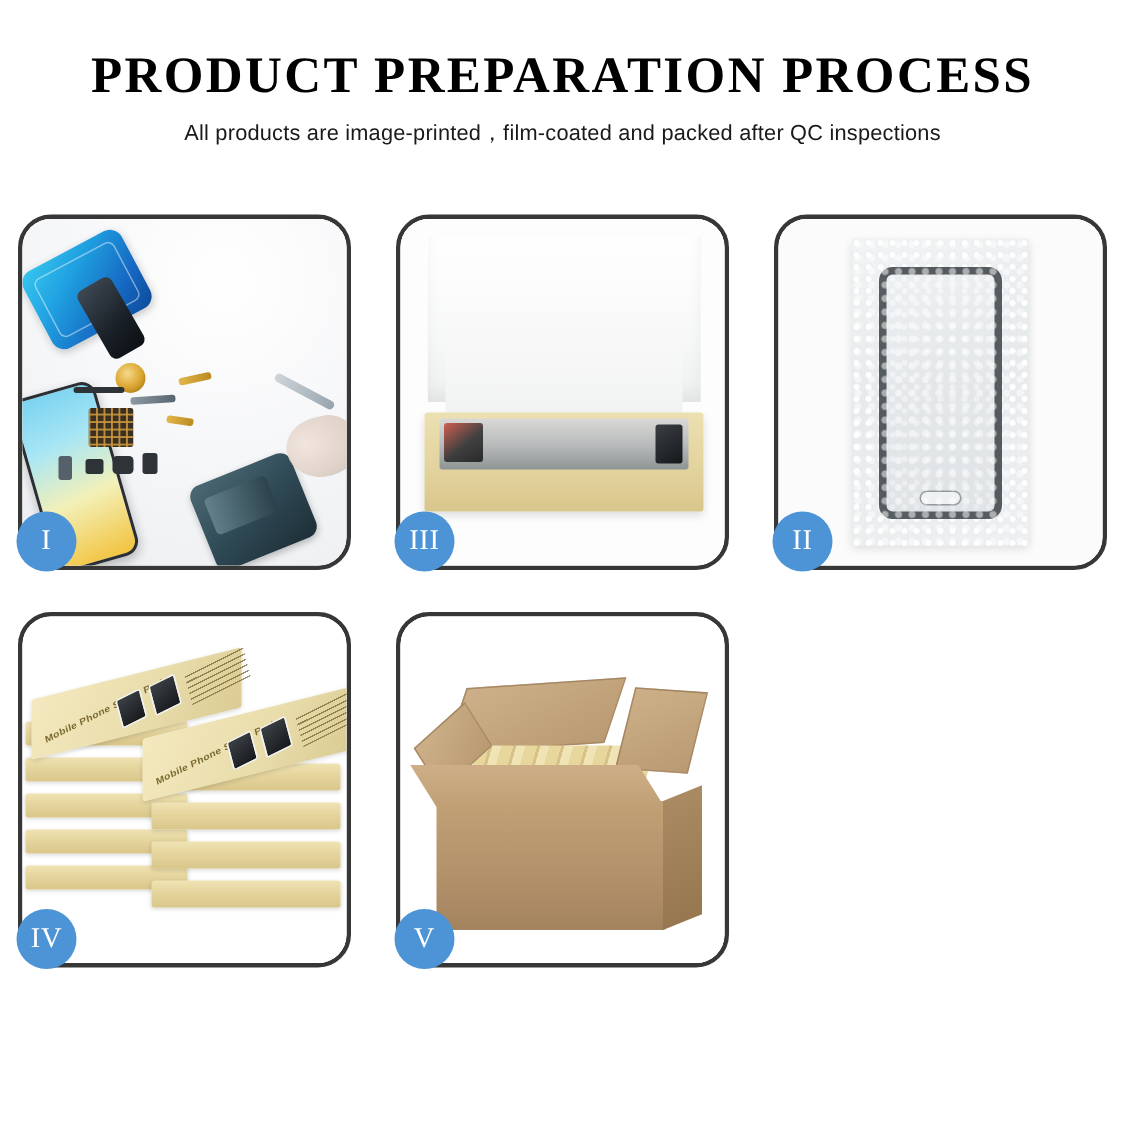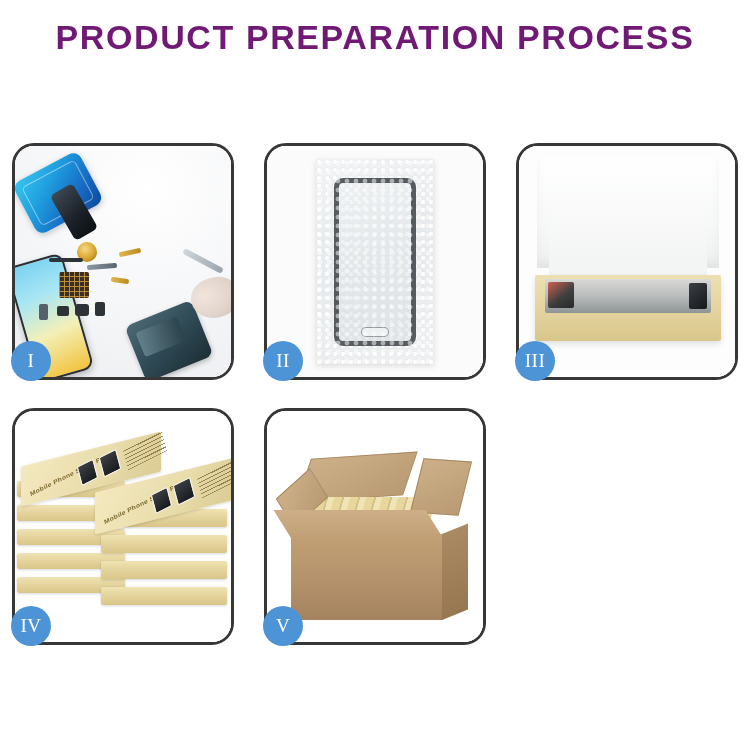--- a/index.html
+++ b/index.html
@@ -21,26 +21,26 @@
   }
 
   
   .header {
     position: absolute;
     top: 0; left: 0; right: 0;
     text-align: center;
   }
   .title {
     margin: 0;
-    padding-top: 20px;
-    font-family: Liberation Sans, sans-serif;
+    padding-top: 33px;
+    font-family: Liberation Serif, serif;
     font-size: 34px;
     font-weight: bold;
     letter-spacing: 1.6px;
-    color: #701a75;
+    color: #000000;
     line-height: 1.05;
     white-space: nowrap;
   }
   .subtitle {
     margin: 0;
     padding-top: 10px;
     font-family: "Liberation Sans", sans-serif;
     font-size: 14.5px;
     font-weight: normal;
     letter-spacing: 0.15px;
@@ -456,20 +456,21 @@
     border-radius: 1px;
   }
 </style>
 </head>
 <body>
 
 <div class="page">
 
   <div class="header">
     <h1 class="title">PRODUCT PREPARATION PROCESS</h1>
+    <p class="subtitle">All products are image-printed，film-coated and packed after QC inspections</p>
   </div>
 
   <div class="grid">
 
     <div class="panel">
       <div class="panel-clip">
         <div class="scene-parts">
           <div class="film-blue"></div>
           <div class="film-dark"></div>
           <div class="phone-fan">
@@ -494,42 +495,42 @@
           <div class="tweezer"></div>
           <div class="hand"></div>
         </div>
       </div>
       <div class="badge">I</div>
 
     </div>
 
     <div class="panel">
       <div class="panel-clip">
-        <div class="scene-bubble">
-          <div class="bubble-sheet">
-            <div class="screen-in-wrap"></div>
-            <div class="bubble-overlay"></div>
-          </div>
-        </div>
-      </div>
-      <div class="badge">II</div>
-
-    </div>
-
-    <div class="panel">
-      <div class="panel-clip">
         <div class="scene-box-open">
           <div class="foam-lid"></div>
           <div class="foam-back"></div>
           <div class="kraft-tray">
             <div class="kraft-inner"></div>
           </div>
         </div>
       </div>
       <div class="badge">III</div>
+
+    </div>
+
+    <div class="panel">
+      <div class="panel-clip">
+        <div class="scene-bubble">
+          <div class="bubble-sheet">
+            <div class="screen-in-wrap"></div>
+            <div class="bubble-overlay"></div>
+          </div>
+        </div>
+      </div>
+      <div class="badge">II</div>
 
     </div>
 
     <div class="panel">
       <div class="panel-clip">
         <div class="scene-stack">
           <div class="stack-wrap">
 
             <div class="sbox" style="left:0px; top:46px; width:108px; height:16px;"></div>
             <div class="sbox" style="left:0px; top:70px; width:108px; height:16px;"></div>

